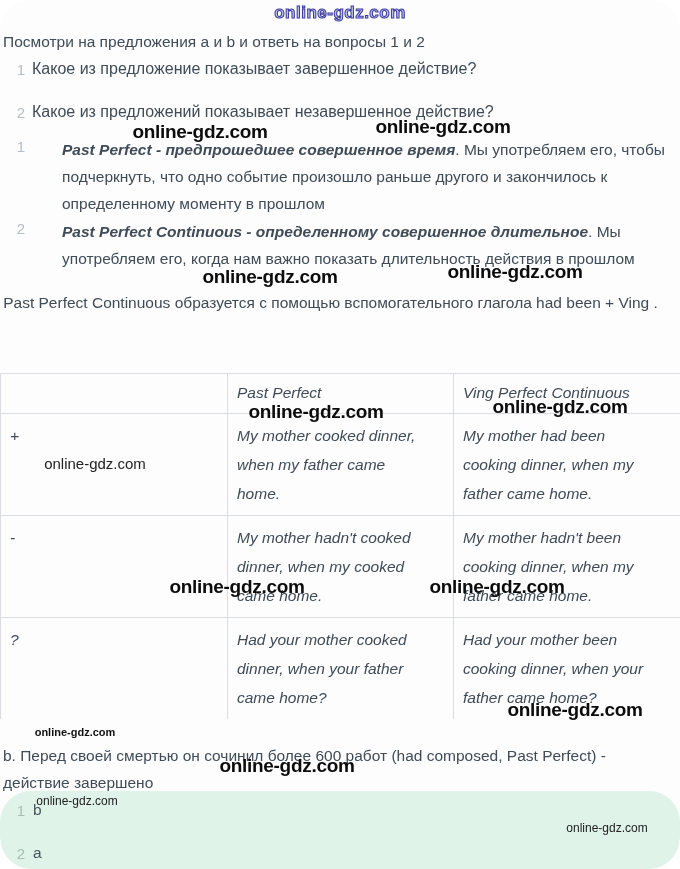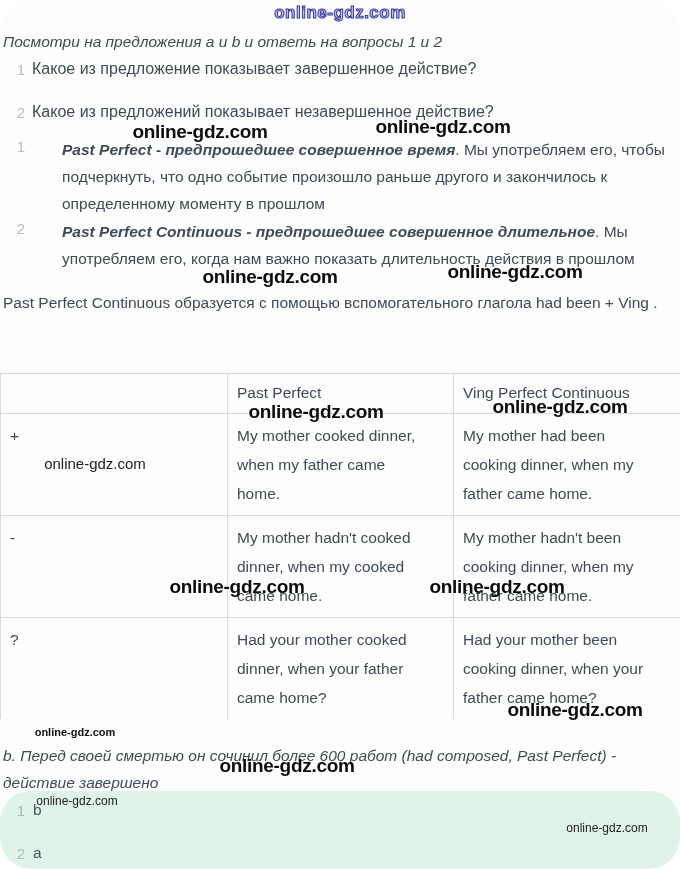--- a/index.html
+++ b/index.html
@@ -31,50 +31,51 @@
     font-weight: 700;
     color: transparent;
     -webkit-text-stroke: 1px #3a3aa0;
     text-shadow: 0 0 1px rgba(58,58,160,0.35);
     letter-spacing: 0.5px;
   }
   .wm-reg { font-size: 15px; font-weight: 400; color: #222; }
   .wm-sm { font-size: 12px; font-weight: 400; color: #222; }
   .wm-xs { font-size: 11px; font-weight: 700; color: #111; }
   
-  .blk { position: absolute; font-size: 15.5px; line-height: 27px; font-style: italic; }
+  .blk { position: absolute; font-size: 15.5px; line-height: 27px; }
   .intro { top: 28px; left: 3px; width: 670px; }
   .num {
     position: absolute;
     left: 13px;
     width: 16px;
     color: #b6bdc4;
     font-size: 15px;
     text-align: center;
   }
   .qtext { position: absolute; left: 32px; width: 630px; }
   .expl { position: absolute; left: 32px; width: 620px; line-height: 27px; font-size: 15.5px; margin-left: 30px; }
   .term { font-weight: 700; font-style: italic; }
-  .form-par { position: absolute; left: 3px; width: 660px; line-height: 28px; font-size: 15.5px; }
+  .form-par { position: absolute; left: 3px; width: 660px; line-height: 28px; font-size: 15.5px; text-align: center; }
   
   table.gram {
     position: absolute;
     top: 373px;
     left: 0;
     width: 680px;
     border-collapse: collapse;
     table-layout: fixed;
     font-size: 15.5px;
   }
   table.gram td {
     border: 1px solid #dadde1;
     vertical-align: top;
     padding: 7px 26px 7px 9px;
     line-height: 29px;
     color: #3f4b57;
+    font-style: italic;
   }
   table.gram tr:last-child td { border-bottom: none; }
   table.gram td.c1 { width: 227px; }
   table.gram td.c2 { width: 226px; }
   table.gram td.c3 { width: 227px; }
   tr.hdr td { height: 39px; padding-top: 6px; line-height: 26px; }
   tr.r-plus td { height: 85px; }
   tr.r-minus td { height: 90px; }
   tr.r-q td { height: 92px; }
   
@@ -128,21 +129,21 @@
     <span class="num" style="top:104px;">2</span>
     <span class="qtext" style="top:103px;">Какое из предложений показывает незавершенное действие?</span>
   </div>
 
   <div>
     <span class="num" style="top:138px;">1</span>
     <div class="expl" style="top:136px;"><span class="term">Past Perfect - предпрошедшее совершенное время</span><span>. Мы употребляем его, чтобы подчеркнуть, что одно событие произошло раньше другого и закончилось к определенному моменту в прошлом</span></div>
   </div>
   <div>
     <span class="num" style="top:220px;">2</span>
-    <div class="expl" style="top:218px;"><span class="term">Past Perfect Continuous - предпрошедшее совершенное длительное</span><span>. Мы употребляем его, когда нам важно показать длительность действия в прошлом</span></div>
+    <div class="expl" style="top:218px;"><span class="term">Past Perfect Continuous - определенному совершенное длительное</span><span>. Мы употребляем его, когда нам важно показать длительность действия в прошлом</span></div>
   </div>
 
   <div class="form-par" style="top:289px; width:655px;">Past Perfect Continuous образуется с помощью вспомогательного глагола had been + Ving .</div>
 
   <table class="gram">
     <tbody>
       <tr class="hdr">
         <td class="c1"></td>
         <td class="c2">Past Perfect</td>
         <td class="c3">Ving Perfect Continuous</td>

